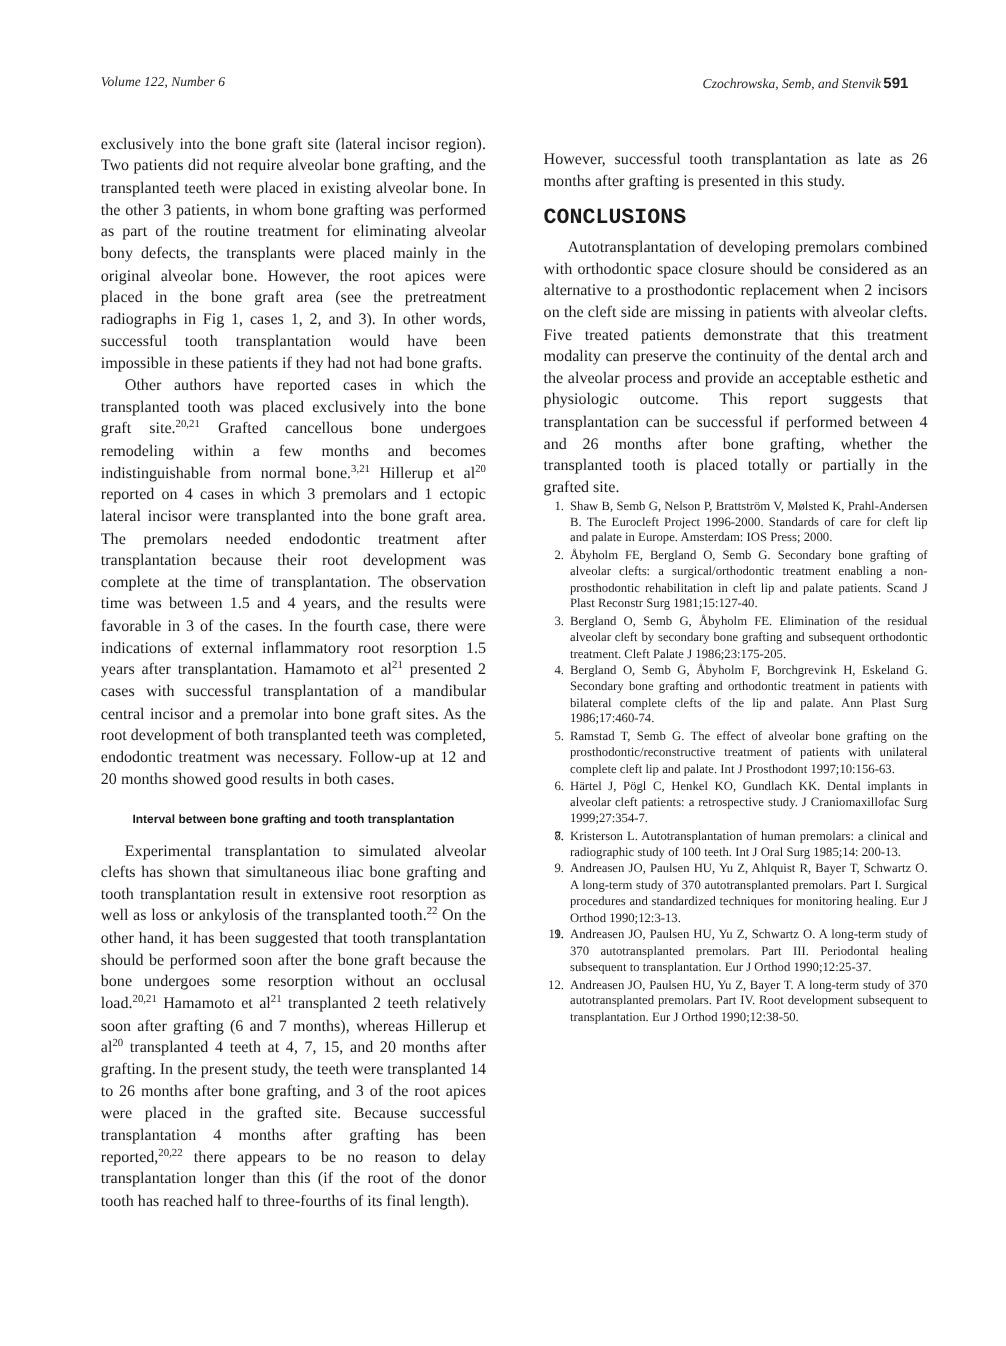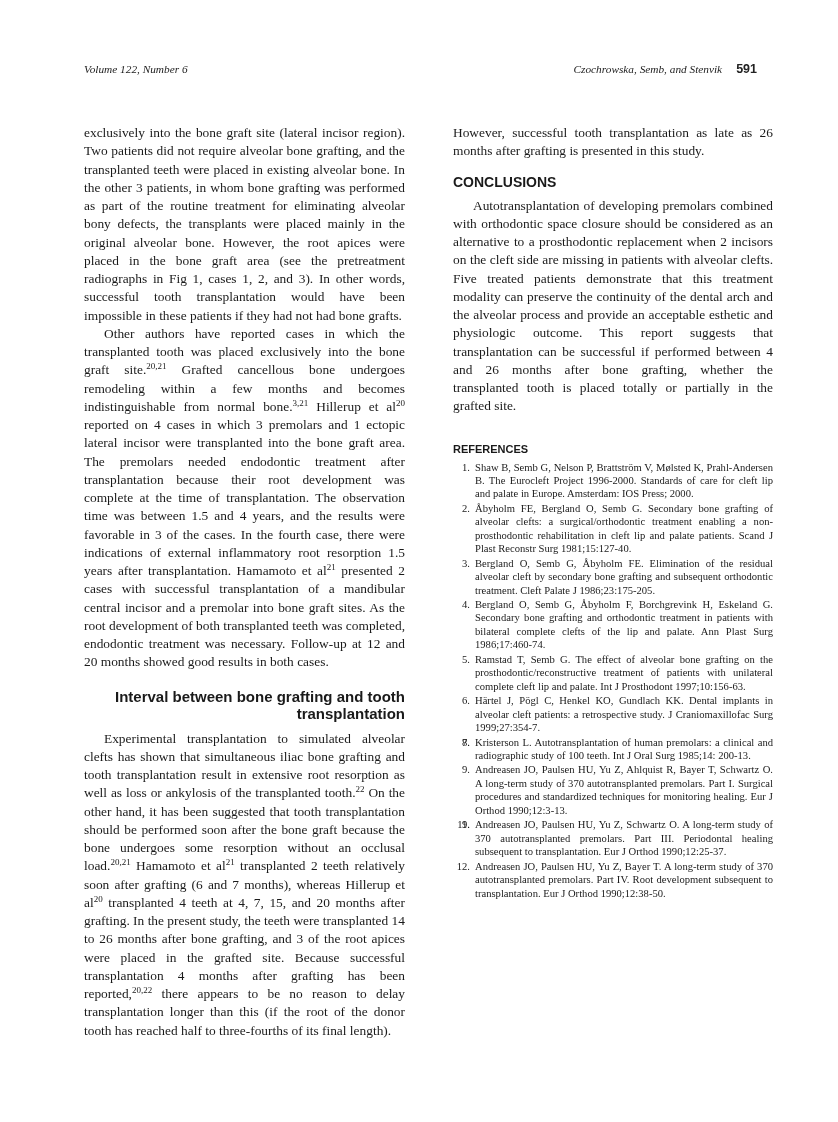--- a/index.html
+++ b/index.html
@@ -1,28 +1,28 @@
 <!DOCTYPE html>
 <html><head>
 <meta charset="utf-8">
 <style>
   html, body { margin: 0; padding: 0; background: #ffffff; }
   body { width: 838px; height: 1122px; position: relative; overflow: hidden; color: #1a1a1a; }
   .header { position: absolute; top: 62px; left: 84px; width: 673px; font-family: "Liberation Serif", serif; font-style: italic; font-size: 11.3px; line-height: 14px; color: #222; }
   .header .left { position: absolute; left: 0; top: 0; }
   .header .right { position: absolute; right: 0; top: 0; white-space: nowrap; }
-  .header .pg { font-family: "Liberation Sans", sans-serif; font-style: normal; font-weight: bold; font-size: 12.5px; margin-left: 14px; }
+  .header .pg { font-family: "Liberation Sans", sans-serif; font-style: normal; font-weight: bold; font-size: 12.5px; margin-left: 2px; }
   .col { position: absolute; font-family: "Liberation Serif", serif; font-size: 13.4px; line-height: 18.25px; text-align: justify; }
-  .col-left { left: 84px; top: 124px; width: 321px; }
+  .col-left { left: 84px; top: 111px; width: 321px; }
   .col-right { left: 437px; top: 124px; width: 320px; margin-left: 16px; }
   p { margin: 0; }
   p.ind { text-indent: 20px; }
   sup { font-size: 9px; line-height: 0; vertical-align: 5px; }
-  h3.sub { font-family: "Liberation Sans", sans-serif; font-weight: bold; font-size: 15px; line-height: 17px; margin: 16px 0 8px 0; text-align: right; }
-  h3.sec { font-family: Liberation Sans, sans-serif; font-weight: bold; font-size: 14px; line-height: 17px; margin: 13px 0 6px 0; }
+  h3.sub { font-family: "Liberation Sans", sans-serif; font-weight: bold; font-size: 10px; line-height: 17px; margin: 16px 0 8px 0; text-align: center; }
+  h3.sec { font-family: Liberation Mono, monospace; font-weight: bold; font-size: 18px; line-height: 17px; margin: 13px 0 6px 0; }
   h3.refh { font-family: "Liberation Sans", sans-serif; font-weight: bold; font-size: 11px; line-height: 14px; margin: 26px 0 5px 0; }
   ol.refs { list-style: none; margin: 0; padding: 0; font-size: 10.6px; line-height: 13.45px; }
   ol.refs li { position: relative; padding-left: 22px; text-align: justify; margin-bottom: 1px; }
   ol.refs li .num { position: absolute; left: 0; width: 17px; text-align: right; }
 </style>
 </head>
 <body>
 
 <div class="header">
   <div class="left">
@@ -37,21 +37,20 @@
   <p>exclusively into the bone graft site (lateral incisor region). Two patients did not require alveolar bone grafting, and the transplanted teeth were placed in existing alveolar bone. In the other 3 patients, in whom bone grafting was performed as part of the routine treatment for eliminating alveolar bony defects, the transplants were placed mainly in the original alveolar bone. However, the root apices were placed in the bone graft area (see the pretreatment radiographs in Fig 1, cases 1, 2, and 3). In other words, successful tooth transplantation would have been impossible in these patients if they had not had bone grafts.</p>
   <p class="ind"><span>Other authors have reported cases in which the transplanted tooth was placed exclusively into the bone graft site.</span><sup>20,21</sup><span> Grafted cancellous bone undergoes remodeling within a few months and becomes indistinguishable from normal bone.</span><sup>3,21</sup><span> Hillerup et al</span><sup>20</sup><span> reported on 4 cases in which 3 premolars and 1 ectopic lateral incisor were transplanted into the bone graft area. The premolars needed endodontic treatment after transplantation because their root development was complete at the time of transplantation. The observation time was between 1.5 and 4 years, and the results were favorable in 3 of the cases. In the fourth case, there were indications of external inflammatory root resorption 1.5 years after transplantation. Hamamoto et al</span><sup>21</sup><span> presented 2 cases with successful transplantation of a mandibular central incisor and a premolar into bone graft sites. As the root development of both transplanted teeth was completed, endodontic treatment was necessary. Follow-up at 12 and 20 months showed good results in both cases.</span></p>
   <h3 class="sub">Interval between bone grafting and tooth transplantation</h3>
   <p class="ind"><span>Experimental transplantation to simulated alveolar clefts has shown that simultaneous iliac bone grafting and tooth transplantation result in extensive root resorption as well as loss or ankylosis of the transplanted tooth.</span><sup>22</sup><span> On the other hand, it has been suggested that tooth transplantation should be performed soon after the bone graft because the bone undergoes some resorption without an occlusal load.</span><sup>20,21</sup><span> Hamamoto et al</span><sup>21</sup><span> transplanted 2 teeth relatively soon after grafting (6 and 7 months), whereas Hillerup et al</span><sup>20</sup><span> transplanted 4 teeth at 4, 7, 15, and 20 months after grafting. In the present study, the teeth were transplanted 14 to 26 months after bone grafting, and 3 of the root apices were placed in the grafted site. Because successful transplantation 4 months after grafting has been reported,</span><sup>20,22</sup><span> there appears to be no reason to delay transplantation longer than this (if the root of the donor tooth has reached half to three-fourths of its final length).</span></p>
 </div>
 
 <div class="col col-right">
   <p>However, successful tooth transplantation as late as 26 months after grafting is presented in this study.</p>
   <h3 class="sec">CONCLUSIONS</h3>
   <p class="ind">Autotransplantation of developing premolars combined with orthodontic space closure should be considered as an alternative to a prosthodontic replacement when 2 incisors on the cleft side are missing in patients with alveolar clefts. Five treated patients demonstrate that this treatment modality can preserve the continuity of the dental arch and the alveolar process and provide an acceptable esthetic and physiologic outcome. This report suggests that transplantation can be successful if performed between 4 and 26 months after bone grafting, whether the transplanted tooth is placed totally or partially in the grafted site.</p>
-  <h3 class="refh">REFERENCES</h3>
   <ol class="refs">
     <li><span class="num">1.</span><span>Shaw B, Semb G, Nelson P, Brattström V, Mølsted K, Prahl-Andersen B. The Eurocleft Project 1996-2000. Standards of care for cleft lip and palate in Europe. Amsterdam: IOS Press; 2000.</span></li>
     <li><span class="num">2.</span><span>Åbyholm FE, Bergland O, Semb G. Secondary bone grafting of alveolar clefts: a surgical/orthodontic treatment enabling a non-prosthodontic rehabilitation in cleft lip and palate patients. Scand J Plast Reconstr Surg 1981;15:127-40.</span></li>
     <li><span class="num">3.</span><span>Bergland O, Semb G, Åbyholm FE. Elimination of the residual alveolar cleft by secondary bone grafting and subsequent orthodontic treatment. Cleft Palate J 1986;23:175-205.</span></li>
     <li><span class="num">4.</span><span>Bergland O, Semb G, Åbyholm F, Borchgrevink H, Eskeland G. Secondary bone grafting and orthodontic treatment in patients with bilateral complete clefts of the lip and palate. Ann Plast Surg 1986;17:460-74.</span></li>
     <li><span class="num">5.</span><span>Ramstad T, Semb G. The effect of alveolar bone grafting on the prosthodontic/reconstructive treatment of patients with unilateral complete cleft lip and palate. Int J Prosthodont 1997;10:156-63.</span></li>
     <li><span class="num">6.</span><span>Härtel J, Pögl C, Henkel KO, Gundlach KK. Dental implants in alveolar cleft patients: a retrospective study. J Craniomaxillofac Surg 1999;27:354-7.</span></li>
     <li><span class="num">7.</span></li>
     <li><span class="num">8.</span><span>Kristerson L. Autotransplantation of human premolars: a clinical and radiographic study of 100 teeth. Int J Oral Surg 1985;14: 200-13.</span></li>
     <li><span class="num">9.</span><span>Andreasen JO, Paulsen HU, Yu Z, Ahlquist R, Bayer T, Schwartz O. A long-term study of 370 autotransplanted premolars. Part I. Surgical procedures and standardized techniques for monitoring healing. Eur J Orthod 1990;12:3-13.</span></li>

